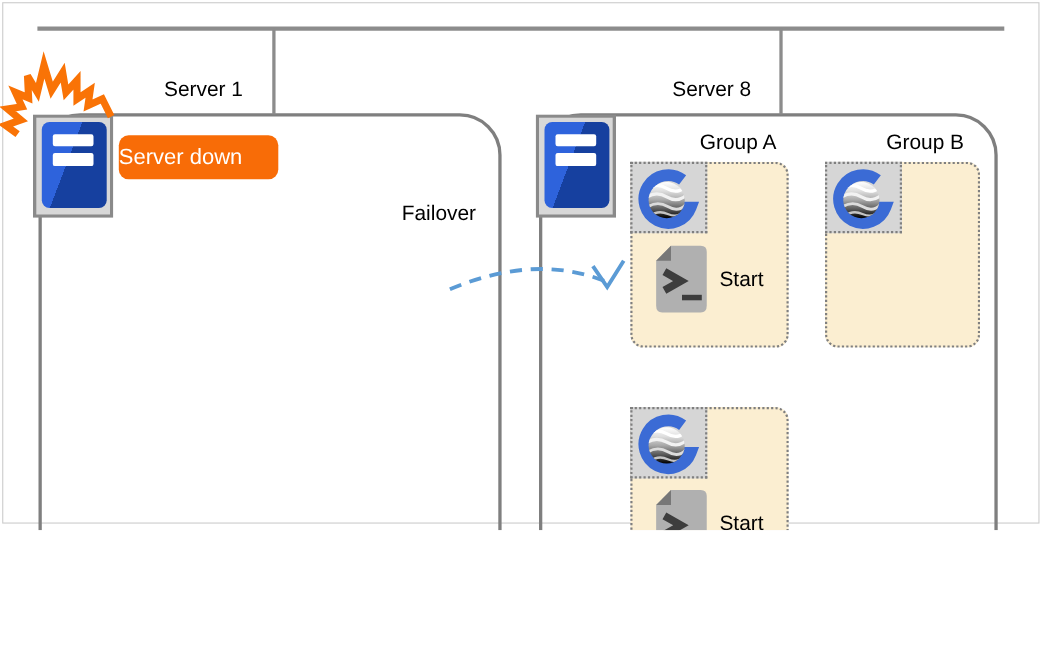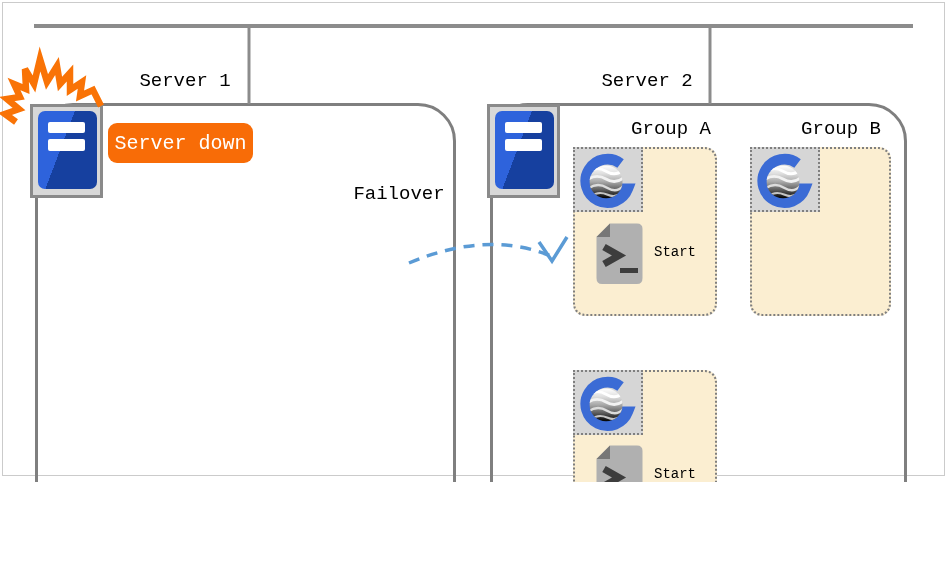--- a/index.html
+++ b/index.html
@@ -1,18 +1,18 @@
 <!DOCTYPE html>
 <html><head>
 <meta charset="utf-8">
 <style>
   html,body{margin:0;padding:0;background:#fff;}
   .canvas{
     position:relative;width:948px;height:482px;background:#ffffff;
-    font-family:Liberation Mono, monospace;color:#000;overflow:hidden;
+    font-family:Liberation Sans, sans-serif;color:#000;overflow:hidden;
   }
   .frame{
     position:absolute;left:2px;top:2px;right:3px;bottom:6px;
     border:1px solid #cbcbcb;pointer-events:none;z-index:0;
   }
   .overlay{position:absolute;left:0;top:0;z-index:6;pointer-events:none;}
   .server-box{
     position:absolute;box-sizing:border-box;background:transparent;
     border:3px solid #7f7f7f;border-radius:38px;z-index:1;
   }
@@ -21,27 +21,27 @@
   .lbl{
     position:absolute;font-size:19px;line-height:1.15;white-space:nowrap;
     z-index:4;text-align:center;
   }
   #server1-label{left:125px;top:71px;width:120px;}
   #server2-label{left:587px;top:71px;width:120px;}
   #failover-label{left:351px;top:184px;width:96px;}
   #group-a-label{left:611px;top:119px;width:120px;}
   #group-b-label{left:781px;top:119px;width:120px;}
   #group-c-label{left:608px;top:342px;width:120px;}
-  .start-lbl{position:absolute;font-size:14px;z-index:4;white-space:nowrap;text-align:left;}
+  .start-lbl{position:absolute;font-size:19px;z-index:4;white-space:nowrap;text-align:left;}
   #group-a-start-label{left:654px;top:244px;}
   #group-c-start-label{left:654px;top:466px;}
   .badge{
     position:absolute;left:108px;top:123px;width:145px;height:40px;z-index:5;
     background:#f86c07;color:#ffffff;border-radius:9px;font-size:20px;
-    display:flex;align-items:center;justify-content:center;
+    display:flex;align-items:center;justify-content:flex-start;
   }
   .group-box{
     position:absolute;box-sizing:border-box;background:#fbeed1;
     border:2px dotted #7f7f7f;border-radius:12px;z-index:2;
   }
   #group-a-box{left:573px;top:147px;width:144px;height:169px;}
   #group-b-box{left:750px;top:147px;width:141px;height:169px;}
   #group-c-box{left:573px;top:370px;width:144px;height:170px;}
   .icon-sq{
     position:absolute;box-sizing:border-box;width:70px;height:65px;
@@ -139,21 +139,21 @@
     </svg>
 
   <svg class="server-icon" id="server1-icon" viewBox="0 0 73 94">
       <use href="#sym-server"></use>
     </svg>
   <svg class="server-icon" id="server2-icon" viewBox="0 0 73 94">
       <use href="#sym-server"></use>
     </svg>
 
   <div class="lbl" id="server1-label">Server 1</div>
-  <div class="lbl" id="server2-label">Server 2</div>
+  <div class="lbl" id="server2-label">Server 8</div>
   <div class="lbl" id="failover-label">Failover</div>
   <div class="lbl" id="group-b-label">Group B</div>
   <div class="lbl" id="group-a-label">Group A</div>
   <div class="start-lbl" id="group-a-start-label">Start</div>
   <div class="start-lbl" id="group-c-start-label">Start</div>
 
   <div class="badge">
     <span>Server down</span>
   </div>
 

